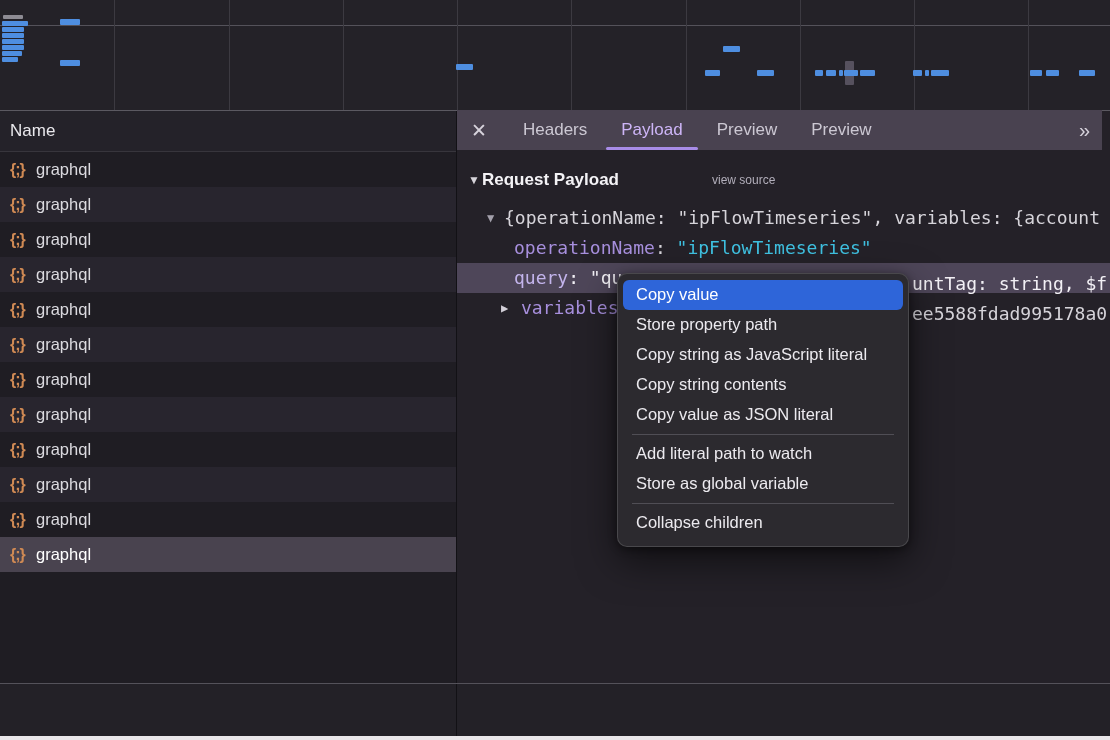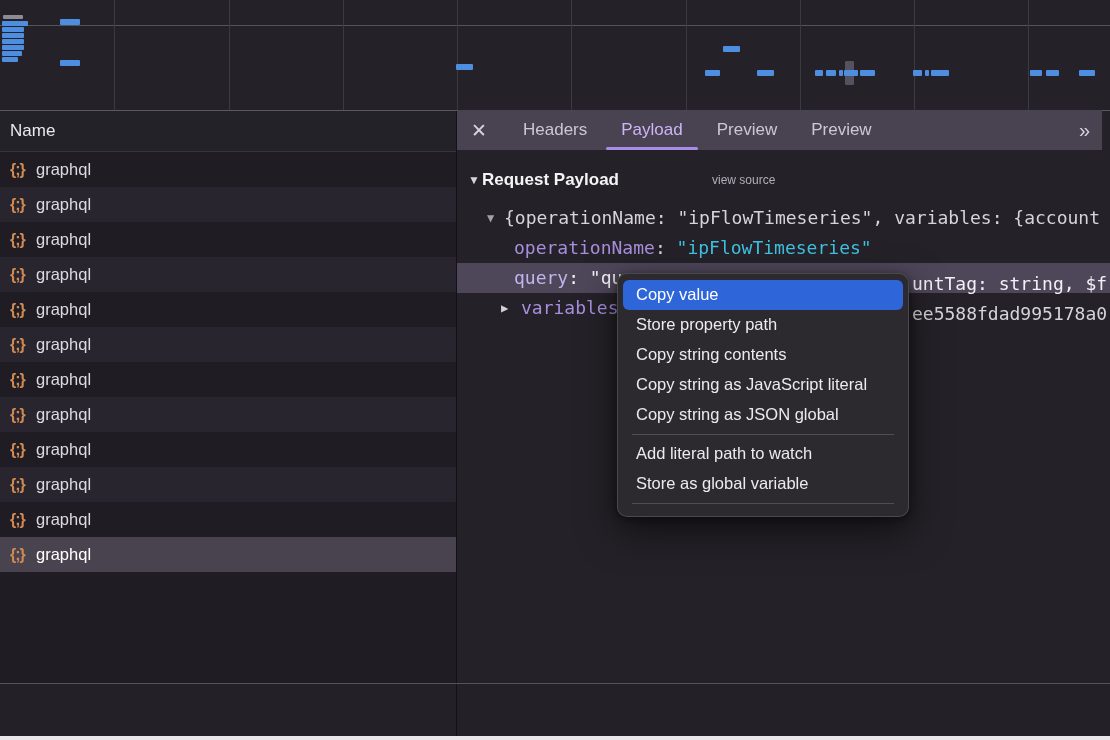--- a/index.html
+++ b/index.html
@@ -227,21 +227,22 @@
   </div>
 
   <div id="footer">
     <div id="footer-divider"></div>
   </div>
   <div id="bottom-edge"></div>
 
   <div id="context-menu">
       <div class="menu-item highlighted">Copy value</div>
       <div class="menu-item">Store property path</div>
+      <div class="menu-item">Copy string as JavaScript literal</div>
       <div class="menu-item">Copy string contents</div>
-      <div class="menu-item">Copy string as JavaScript literal</div>
-      <div class="menu-item">Copy string as JSON global</div>
+      <div class="menu-item">Copy value as JSON literal</div>
       <div class="menu-sep"></div>
       <div class="menu-item">Add literal path to watch</div>
       <div class="menu-item">Store as global variable</div>
       <div class="menu-sep"></div>
+      <div class="menu-item">Collapse children</div>
     </div>
 </div>
 
 </body></html>

